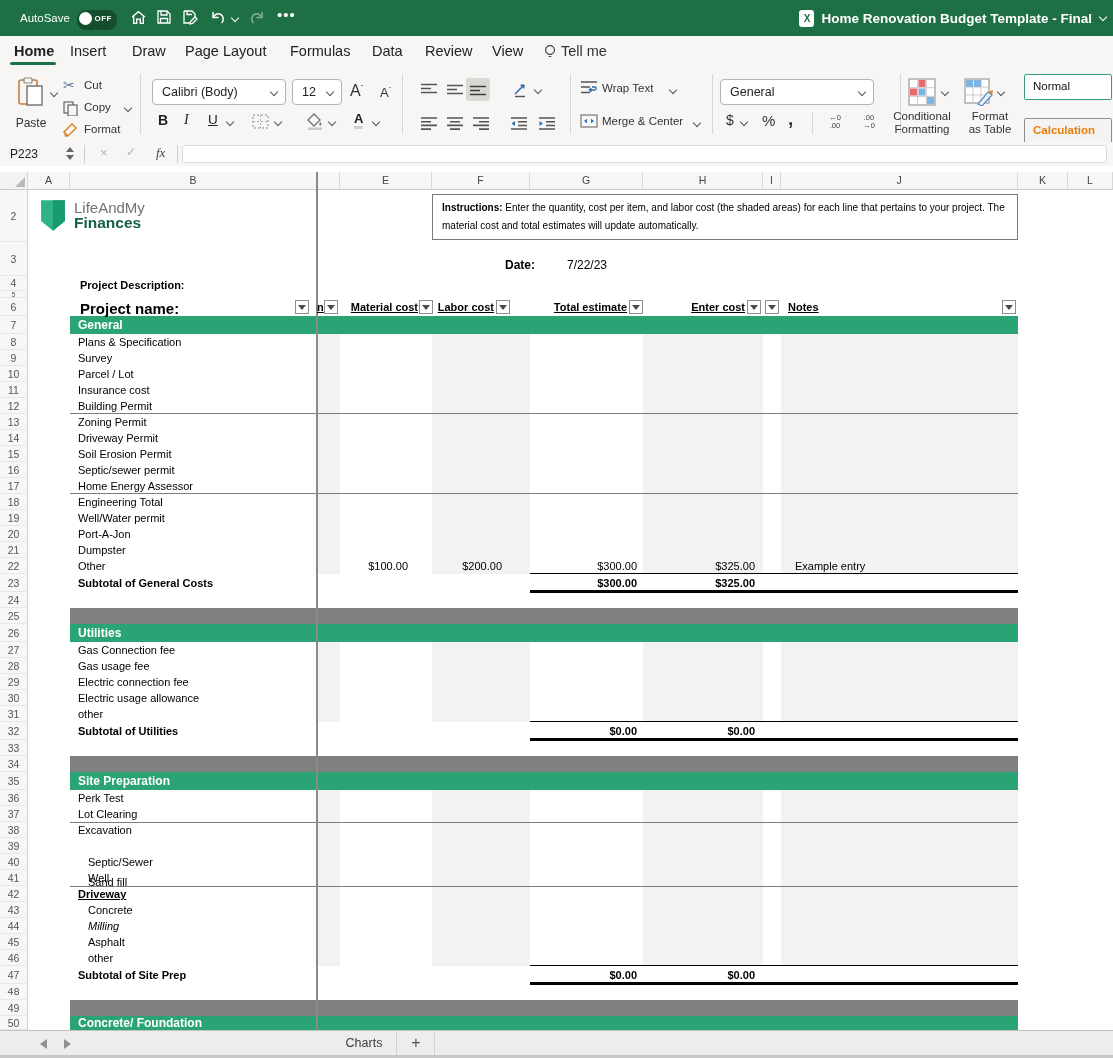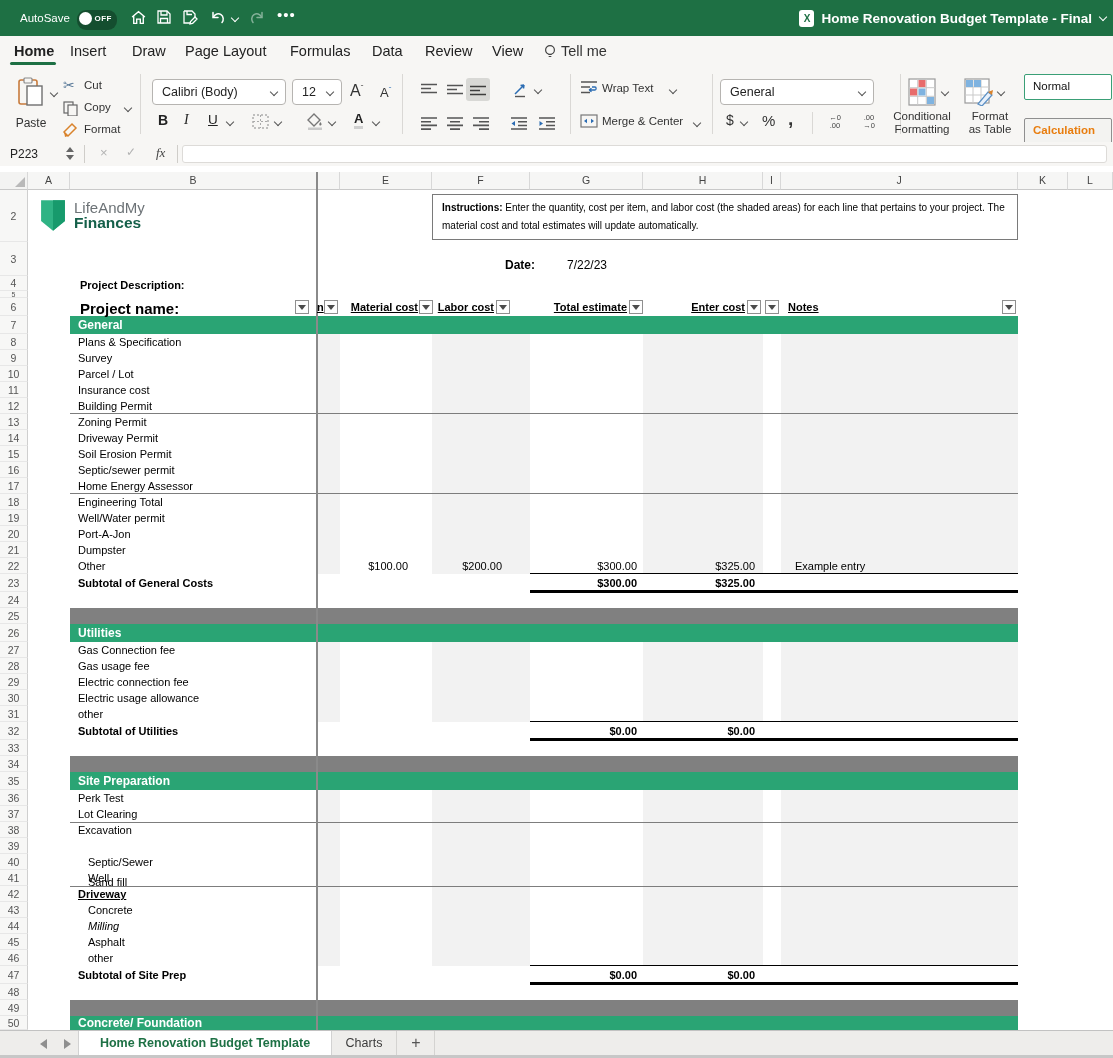--- a/index.html
+++ b/index.html
@@ -547,21 +547,21 @@
         <div class="shade" style="left: 432px; top: 778px; width: 98px; height: 16px;"></div>
         <div class="shade" style="left: 643px; top: 778px; width: 120px; height: 16px;"></div>
         <div class="shade" style="left: 781px; top: 778px; width: 237px; height: 16px;"></div>
         <div class="cl" style="left: 70px; top: 778px; width: 247px; height: 16px; line-height: 16px; padding-left: 18px;">other</div>
         <div class="tthin" style="left: 530px; top: 793px; width: 488px; height: 1.2px;"></div>
         <div class="rowhdr" style="left: 0px; top: 794px; width: 28px; height: 18px; line-height: 18px;">47</div>
         <div class="cl b" style="left: 70px; top: 794px; width: 247px; height: 18px; line-height: 18px; padding-left: 8px;">Subtotal of Site Prep</div>
         <div class="cl money b" style="left: 530px; top: 794px; width: 113px; height: 18px; line-height: 18px; padding-right: 6px;">$0.00</div>
         <div class="cl money b" style="left: 643px; top: 794px; width: 120px; height: 18px; line-height: 18px; padding-right: 8px;">$0.00</div>
         <div class="tthick" style="left: 530px; top: 810px; width: 488px; height: 2.5px;"></div>
-        <div class="rowhdr" style="left: 0px; top: 812px; width: 28px; height: 16px; line-height: 16px;">48</div>
+        <div class="rowhdr" style="left: 0px; top: 812px; width: 28px; height: 16px; line-height: 16px; font-family: Liberation Mono, monospace;">48</div>
         <div class="rowhdr" style="left: 0px; top: 828px; width: 28px; height: 16px; line-height: 16px;">49</div>
         <div class="band" style="left: 70px; top: 828px; width: 948px; height: 16px;"></div>
         <div class="rowhdr" style="left: 0px; top: 844px; width: 28px; height: 14px; line-height: 14px;">50</div>
         <div class="section" style="left: 70px; top: 844px; width: 948px; height: 14px; line-height: 14px;">Concrete/ Foundation</div>
         <div class="vline" style="left: 316px; top: 0px; width: 2px; height: 858px;"></div>
       </div>
 
     <span class="ab" style="left:40px;top:27px;">
       <svg width="26" height="33" viewBox="0 0 24 30">
           <path d="M1 1 H23 V20 L12 29 L1 20 Z" fill="#2fb384"></path>
@@ -592,20 +592,19 @@
     <span class="fh" style="left:643px;width:102px;text-align:right;">Enter cost</span>
     <span class="fbtn" style="left:747px;"></span>
     <span class="fbtn" style="left:765px;"></span>
     <span class="fh" style="left:788px;">Notes</span>
     <span class="fbtn" style="left:1002px;"></span>
   </div>
 
   <div class="tabbar">
     <span class="tri left" style="left:40px;"></span>
     <span class="tri right" style="left:64px;"></span>
-    <div class="activetab">Home Renovation Budget Template</div>
     <span class="sheettab" style="left:332px;width:64px;">Charts</span>
     <span class="tdiv" style="left:396px;"></span>
     <span class="sheettab" style="left:398px;width:36px;font-size:16px;color:#555;">+</span>
     <span class="tdiv" style="left:434px;"></span>
   </div>
   <div class="bstrip"></div>
 </div>
 
 </body></html>

